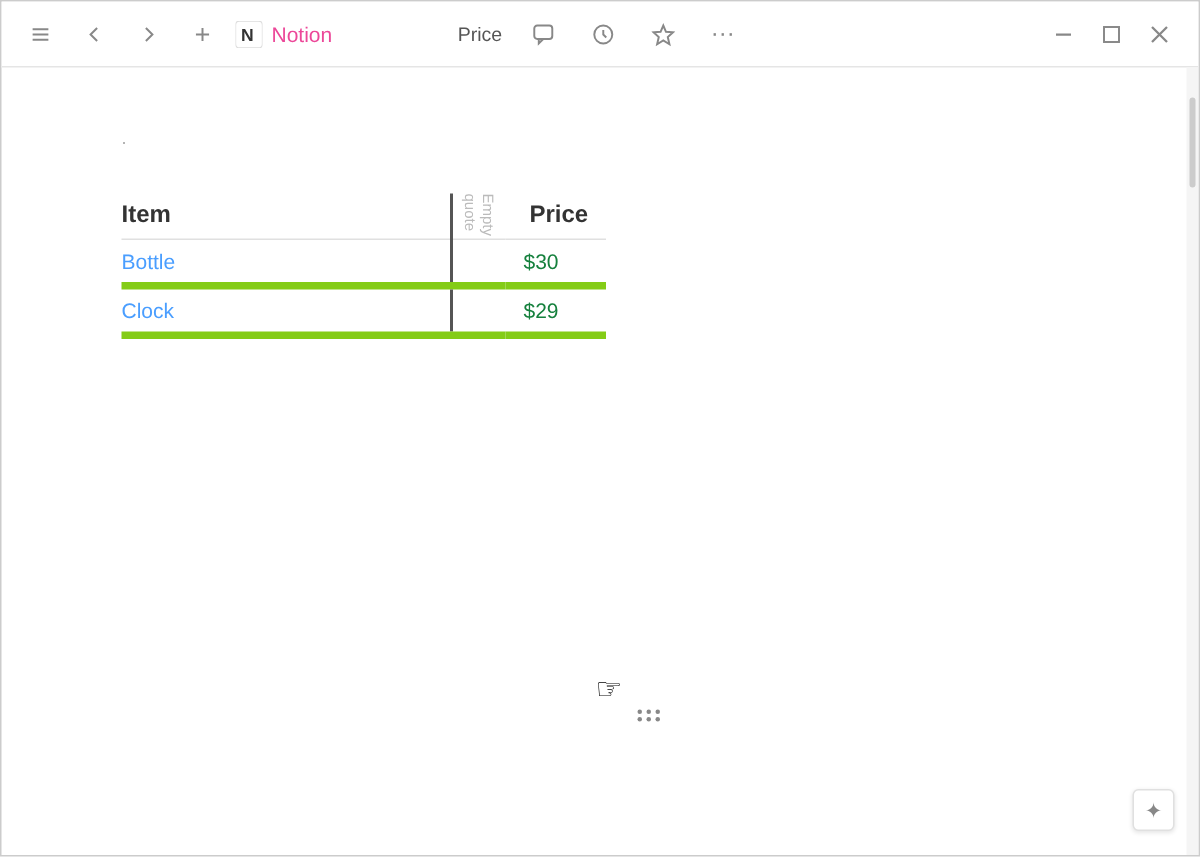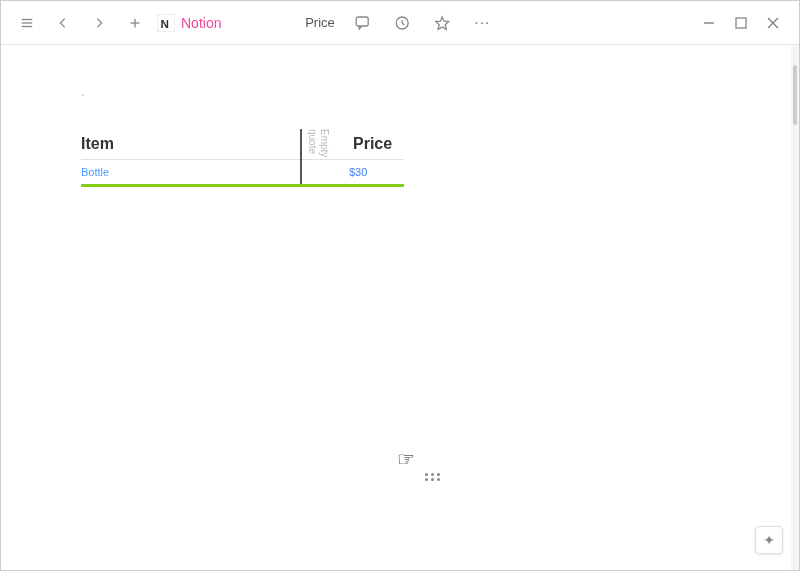--- a/index.html
+++ b/index.html
@@ -160,34 +160,34 @@
     .notion-table th:first-child {
       width: 220px;
       padding-left: 0;
     }
 
     .notion-table th:last-child {
       padding-left: 12px;
     }
 
     .notion-table td {
-      font-size: 11px;
+      font-size: 14px;
       color: #4a9eff;
       padding: 6px 12px 6px 0;
       vertical-align: top;
-      border-bottom: 3px solid #84cc16;
+      border-bottom: 5px solid #84cc16;
     }
 
     .notion-table td.item-cell {
       color: #4a9eff;
       padding-left: 0;
     }
 
     .notion-table td.price-cell {
-      color: #3b82f6;
+      color: #15803d;
       padding-left: 12px;
     }
 
     
     .cursor-overlay {
       position: absolute;
       left: 316px;
       top: 318px;
       font-size: 20px;
       pointer-events: none;
@@ -339,20 +339,25 @@
             </th>
             <th style="padding-left:16px;">Price</th>
           </tr>
         </thead>
         <tbody>
           <tr>
             <td class="item-cell">Bottle</td>
             <td style="border-left:2px solid #555; padding:0;"></td>
             <td class="price-cell">$30</td>
           </tr>
+          <tr>
+            <td class="item-cell">Clock</td>
+            <td style="border-left:2px solid #555; padding:0;"></td>
+            <td class="price-cell">$29</td>
+          </tr>
         </tbody>
       </table>
 
       <div class="cursor-overlay">☞</div>
 
       <div class="drag-handle-overlay">
         <div class="drag-dot"></div>
           <div class="drag-dot"></div>
         <div class="drag-dot"></div>
           <div class="drag-dot"></div>

